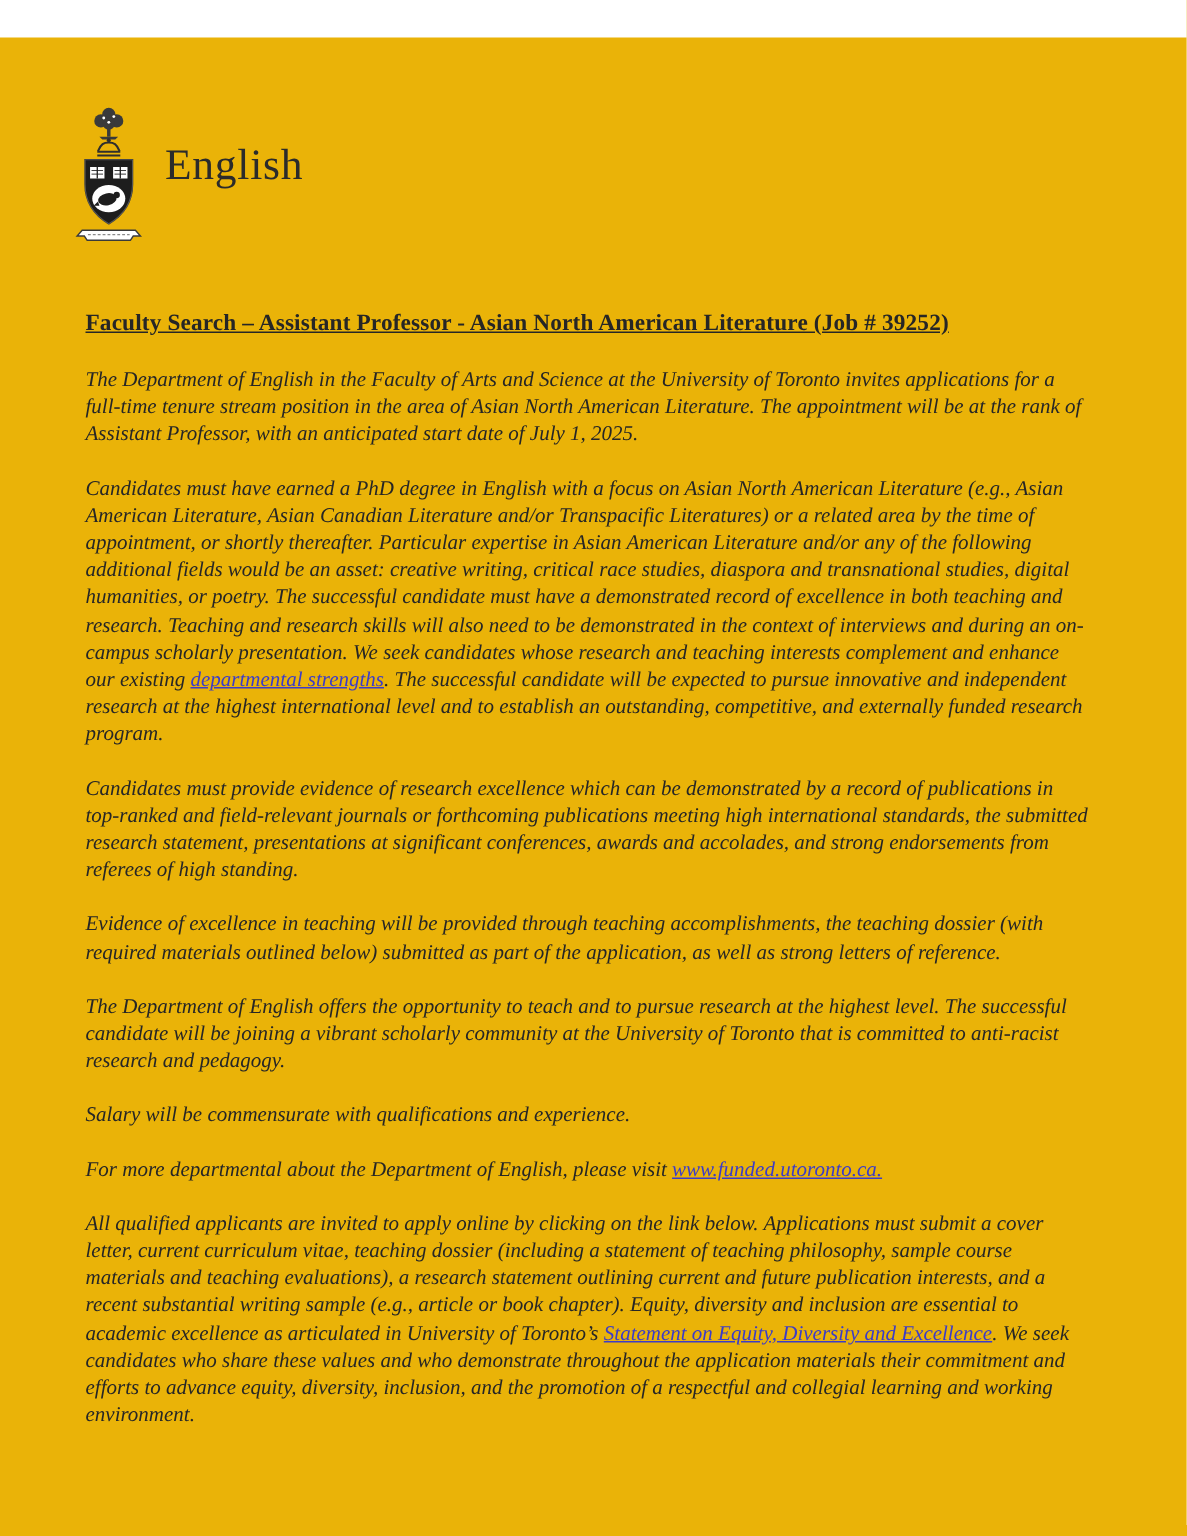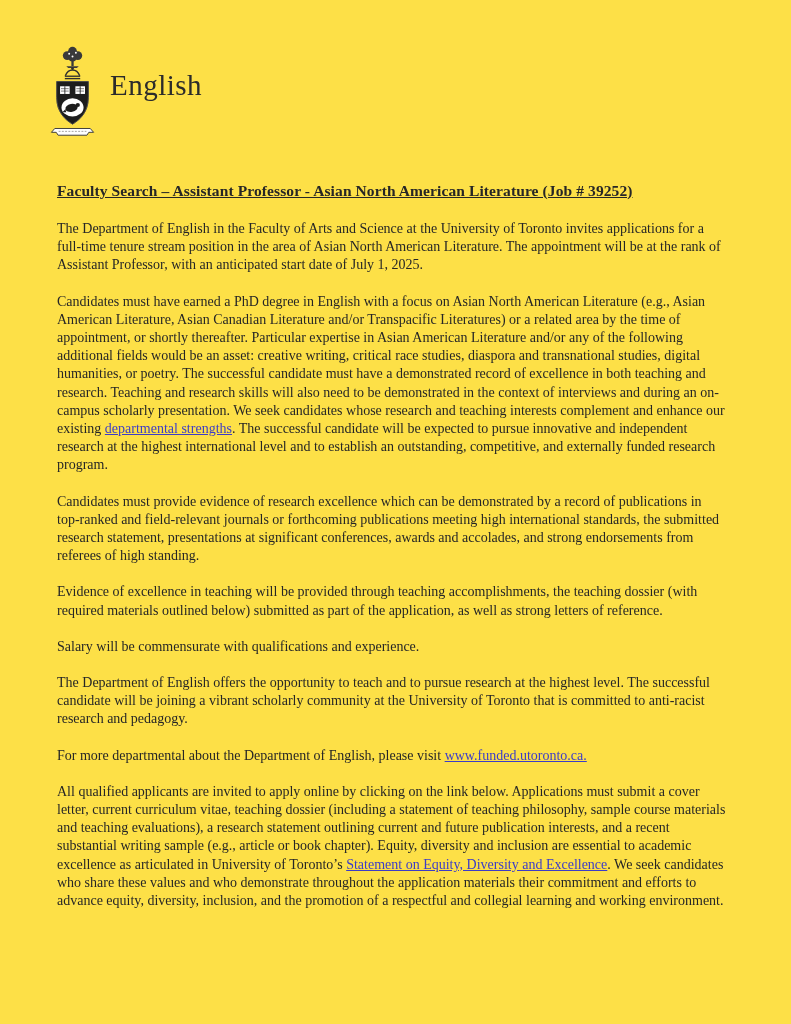--- a/index.html
+++ b/index.html
@@ -11,21 +11,22 @@
     width: 791px;
     height: 1024px;
     position: relative;
     font-family: "Liberation Serif", serif;
     color: #262626;
     overflow: hidden;
   }
   .page {
     position: absolute;
     inset: 0;
-    background: #fde047;
+    background: #eab308;
+    margin-top: 25px;
   }
 
   
   .logo-row {
     position: absolute;
     top: 46px;
     left: 48px;
     display: flex;
     align-items: flex-start;
     gap: 12px;
@@ -58,20 +59,21 @@
     font-weight: bold;
     text-decoration: underline;
     margin: 0 0 20px 0;
     letter-spacing: 0.1px;
   }
   .para {
     font-size: 14px;
     line-height: 18.2px;
     margin: 0 0 18px 0;
     text-align: left;
+    font-style: italic;
   }
   .para a {
     color: var(--link-color, #3c3cc8);
     text-decoration: underline;
     cursor: pointer;
   }
 
   
   .footer {
     position: absolute;
@@ -159,25 +161,25 @@
 
     <p class="para">
       <span>Candidates must provide evidence of research excellence which can be demonstrated by a record of publications in top-ranked and field-relevant journals or forthcoming publications meeting high international standards, the submitted research statement, presentations at significant conferences, awards and accolades, and strong endorsements from referees of high standing.</span>
     </p>
 
     <p class="para">
       <span>Evidence of excellence in teaching will be provided through teaching accomplishments, the teaching dossier (with required materials outlined below) submitted as part of the application, as well as strong letters of reference.</span>
     </p>
 
     <p class="para">
-      <span>Salary will be commensurate with qualifications and experience.</span>
+      <span>The Department of English offers the opportunity to teach and to pursue research at the highest level. The successful candidate will be joining a vibrant scholarly community at the University of Toronto that is committed to anti-racist research and pedagogy.</span>
     </p>
 
     <p class="para">
-      <span>The Department of English offers the opportunity to teach and to pursue research at the highest level. The successful candidate will be joining a vibrant scholarly community at the University of Toronto that is committed to anti-racist research and pedagogy.</span>
+      <span>Salary will be commensurate with qualifications and experience.</span>
     </p>
 
     <p class="para">
       <span>For more departmental about the Department of English, please visit </span><a>www.funded.utoronto.ca.</a>
     </p>
 
     <p class="para">
       <span>All qualified applicants are invited to apply online by clicking on the link below. Applications must submit a cover letter, current curriculum vitae, teaching dossier (including a statement of teaching philosophy, sample course materials and teaching evaluations), a research statement outlining current and future publication interests, and a recent substantial writing sample (e.g., article or book chapter). Equity, diversity and inclusion are essential to academic excellence as articulated in University of Toronto’s </span><a>Statement on Equity, Diversity and Excellence</a><span>. We seek candidates who share these values and who demonstrate throughout the application materials their commitment and efforts to advance equity, diversity, inclusion, and the promotion of a respectful and collegial learning and working environment.</span>
     </p>
   </div>

